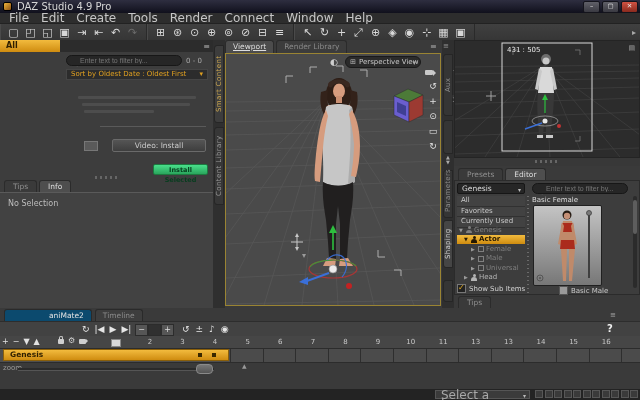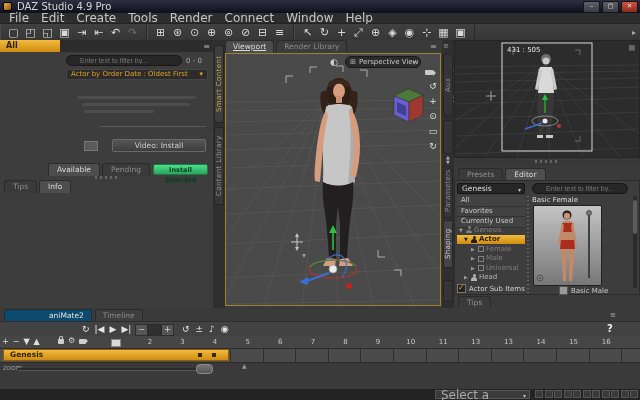--- a/index.html
+++ b/index.html
@@ -223,39 +223,37 @@
 <div class="abs" id="main">
 
   <div class="abs" id="left-panel">
     <div class="abs" id="tab-all">All</div>
     <div class="abs" id="lp-head">
       <span class="abs" id="lp-menu-icon">≡</span>
     </div>
     <span class="mag abs" style="left:70px;top:18px;"></span>
     <input class="abs search-box" id="lp-search" placeholder="Enter text to filter by..." style="">
     <div class="abs" id="lp-count">0 - 0</div>
-    <div class="abs caret-y" id="lp-sort">Actor by Order Date : Oldest First</div>
+    <div class="abs caret-y" id="lp-sort">Sort by Oldest Date : Oldest First</div>
     <div class="abs faintline" style="left:78px;top:56px;width:118px;"></div>
     <div class="abs faintline" style="left:82px;top:63px;width:108px;"></div>
     <div class="abs faintline" style="left:84px;top:70px;width:70px;"></div>
     <div class="abs" id="lp-divider"></div>
     <div class="abs" id="video-ico"></div>
     <div class="abs" id="video-btn">Video: Install</div>
-    <div class="abs" id="store-tabs">
-
-    <div class="stab active">Available</div>
-        <div class="stab">Pending</div>
-      </div>
     <div class="abs" id="install-btn">Install Selected</div>
     <div class="abs handle-dots" style="left:95px;top:136px;"></div>
     <div class="abs" id="info-tabs">
 
     <div class="stab">Tips</div>
         <div class="stab active">Info</div>
       </div>
+    <div class="abs" id="lp-info-body">
+      <div class="abs" id="no-selection">No Selection</div>
+    </div>
   </div>
 
   <div class="abs" id="left-dock">
     <div style="position:absolute;left:1px;top:5px;">
 
     <div class="vtab active" style="height:78px;margin-bottom:4px;">Smart Content</div>
         <div class="vtab" style="height:78px;margin-bottom:4px;">Content Library</div>
       </div>
   </div>
 
@@ -474,21 +472,21 @@
         <span>Universal</span>
       </div>
         <div class="trow lvl1 person">
         <span class="tarrow">▶</span>
         <span class="ticon"></span>
         <span>Head</span>
       </div>
       </div>
     <div class="abs" id="show-sub">
       <span id="ssi-check"></span>
-      <span>Actor Sub Items</span>
+      <span>Show Sub Items</span>
     </div>
     <div class="abs" id="col-dots"></div>
     <span class="mag abs" style="left:80px;top:5px;"></span>
     <input class="abs search-box" id="rp-search" placeholder="Enter text to filter by..." style="">
     <div class="abs" id="bf-label">Basic Female</div>
     <div class="abs" id="bf-thumb">
       <svg width="67" height="79" viewBox="0 0 67 79">
         <defs>
             <linearGradient id="bfg" x1="0" y1="0" x2="0" y2="1">
           <stop offset="0" stop-color="#c4c4c4"></stop>

